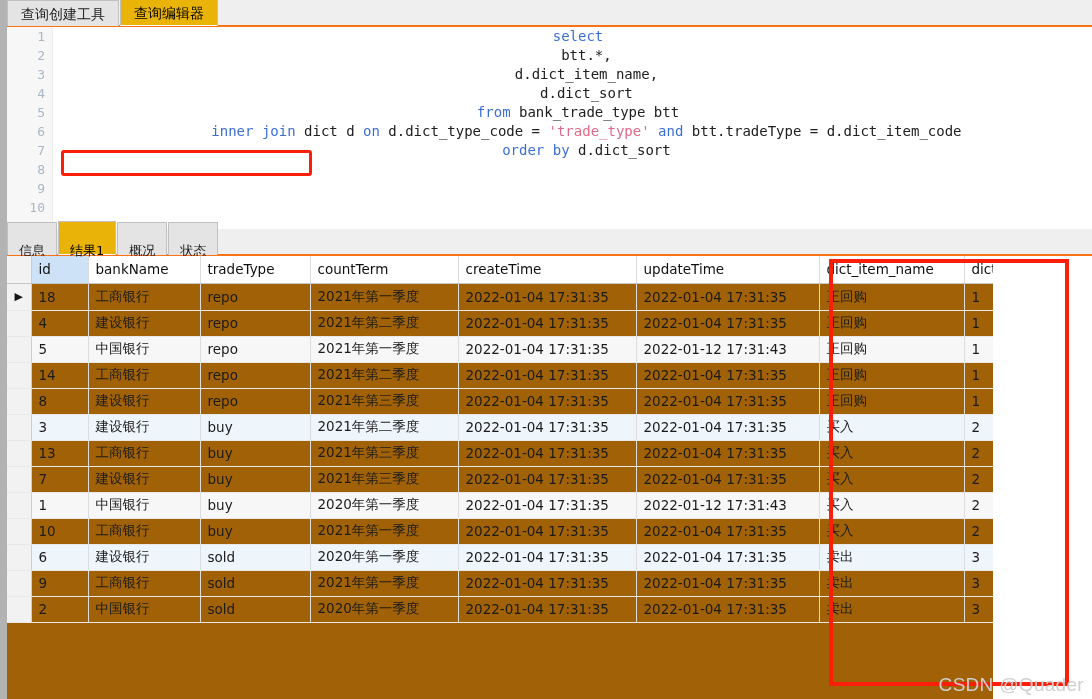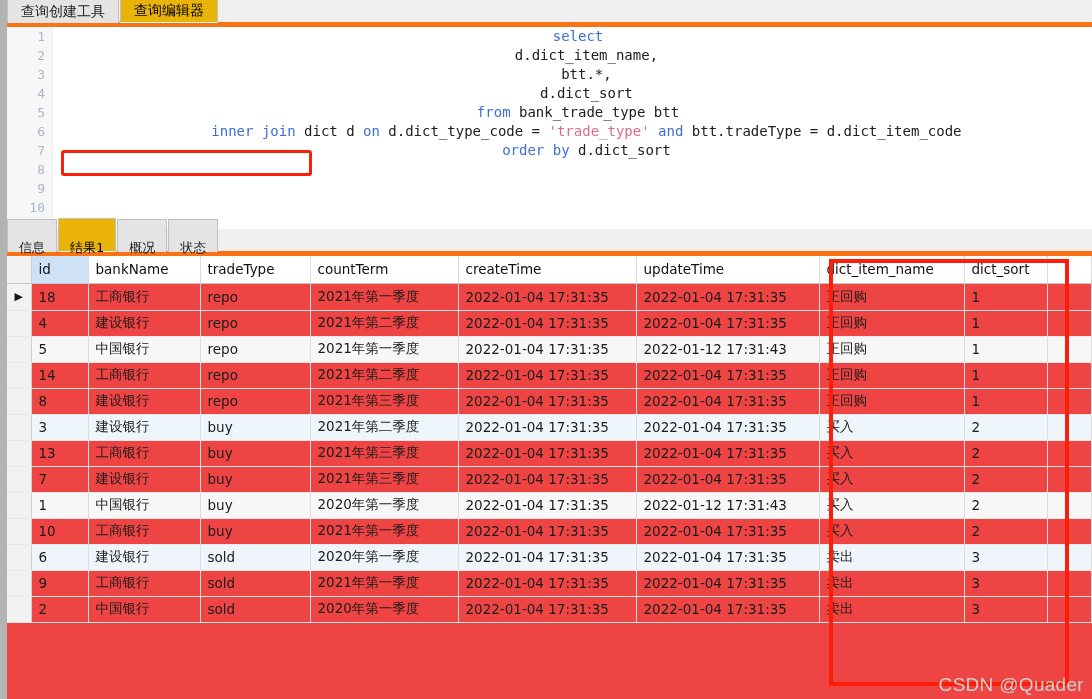--- a/index.html
+++ b/index.html
@@ -35,21 +35,21 @@
     background: #b3b3b3;
     border-right: 1px solid #9a9a9a;
   }
 
   
   .tabstrip {
     position: absolute;
     left: 7px;
     height: 27px;
     background: #efefef;
-    border-bottom: 5px solid #f97316;
+    border-bottom: 2px solid #f97316;
     display: flex;
     align-items: flex-end;
     box-sizing: border-box;
   }
   .tabstrip.editor-tabs { top: 0; width: 1085px; }
   .tabstrip.result-tabs { top: 229px; width: 1085px; background: #efefef; }
 
   .tab {
     height: 26px;
     line-height: 26px;
@@ -146,23 +146,23 @@
     box-sizing: border-box;
     pointer-events: none;
     z-index: 5;
   }
 
   
   .grid {
     position: absolute;
     left: 7px;
     top: 256px;
-    width: 1085px;
+    width: 986px;
     height: 443px;
-    background: #ef4444;
+    background: #a16207;
     overflow: hidden;
   }
   table.rg {
     border-collapse: collapse;
     width: 1085px;
     table-layout: fixed;
     font-size: 13.5px;
   }
   table.rg th, table.rg td {
     border-right: 1px solid #dcdcdc;
@@ -260,22 +260,22 @@
         <div class="gutter-num">4</div>
         <div class="gutter-num">5</div>
         <div class="gutter-num">6</div>
         <div class="gutter-num">7</div>
         <div class="gutter-num">8</div>
         <div class="gutter-num">9</div>
         <div class="gutter-num">10</div>
       </div>
     <div class="code" id="sql-code">
         <div class="code-line"><span class="kw">select</span></div>
+        <div class="code-line"><span>  btt.*,</span></div>
         <div class="code-line"><span>  d.dict_item_name,</span></div>
-        <div class="code-line"><span>  btt.*,</span></div>
         <div class="code-line"><span>  d.dict_sort</span></div>
         <div class="code-line"><span class="kw">from</span><span> bank_trade_type btt</span></div>
         <div class="code-line"><span>  </span><span class="kw">inner join</span><span> dict d </span><span class="kw">on</span><span> d.dict_type_code = </span><span class="str">'trade_type'</span><span> </span><span class="kw">and</span><span> btt.tradeType = d.dict_item_code</span></div>
         <div class="code-line"><span>  </span><span class="kw">order by</span><span> d.dict_sort</span></div>
         <div class="code-line"><span></span></div>
         <div class="code-line"><span></span></div>
         <div class="code-line"><span></span></div>
       </div>
   </div>
   <div class="sql-redbox"></div>

